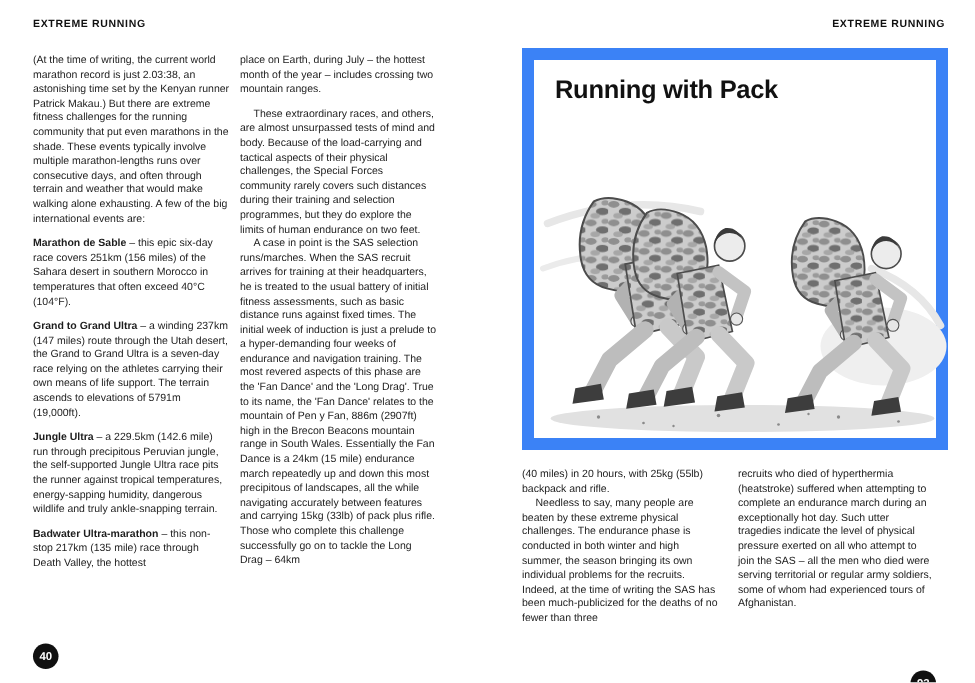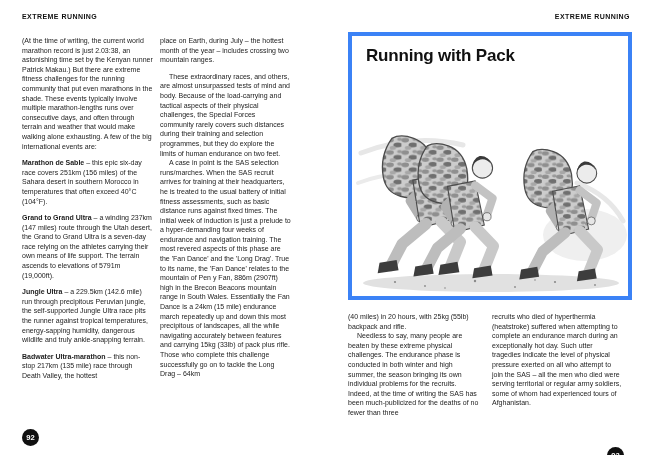--- a/index.html
+++ b/index.html
@@ -18,21 +18,21 @@
   .col p{margin:0;}
   .col p.gap{margin-bottom:7px;}
   .col p.indent{text-indent:9px;}
   .b{font-weight:bold;}
   #col1{left:22px;top:36px;}
   #col2{left:160px;top:36px;}
   #col3{left:348px;top:312px;}
   #col4{left:492px;top:312px;}
   .feature-box{
     position:absolute;left:348px;top:32px;width:284px;height:268px;
-    border:4px solid #3b82f6;background:#ffffff;box-sizing:border-box;
+    border:8px solid #3b82f6;background:#ffffff;box-sizing:border-box;
   }
   .feature-box h1{
     margin:11px 14px 7px 14px;font-size:17px;line-height:18px;font-weight:bold;
     letter-spacing:-.2px;color:#111;
   }
   .feature-box .intro{
     margin:0 14px 6px 14px;width:212px;font-size:8.6px;line-height:11.2px;font-weight:bold;color:#111;
   }
   .illo{position:absolute;left:3px;right:3px;bottom:3px;height:168px;}
   .pgnum{
@@ -124,16 +124,16 @@
 
   <div class="col" id="col3">
     <p>(40 miles) in 20 hours, with 25kg (55lb) backpack and rifle.</p>
     <p class="indent">Needless to say, many people are beaten by these extreme physical challenges. The endurance phase is conducted in both winter and high summer, the season bringing its own individual problems for the recruits. Indeed, at the time of writing the SAS has been much-publicized for the deaths of no fewer than three</p>
   </div>
 
   <div class="col" id="col4">
     <p>recruits who died of hyperthermia (heatstroke) suffered when attempting to complete an endurance march during an exceptionally hot day. Such utter tragedies indicate the level of physical pressure exerted on all who attempt to join the SAS – all the men who died were serving territorial or regular army soldiers, some of whom had experienced tours of Afghanistan.</p>
   </div>
 
-  <div class="pgnum" id="pg-left">92</div>
+  <div class="pgnum" id="pg-left">40</div>
   <div class="pgnum" id="pg-right">93</div>
 
 </div>
 
 </body></html>

